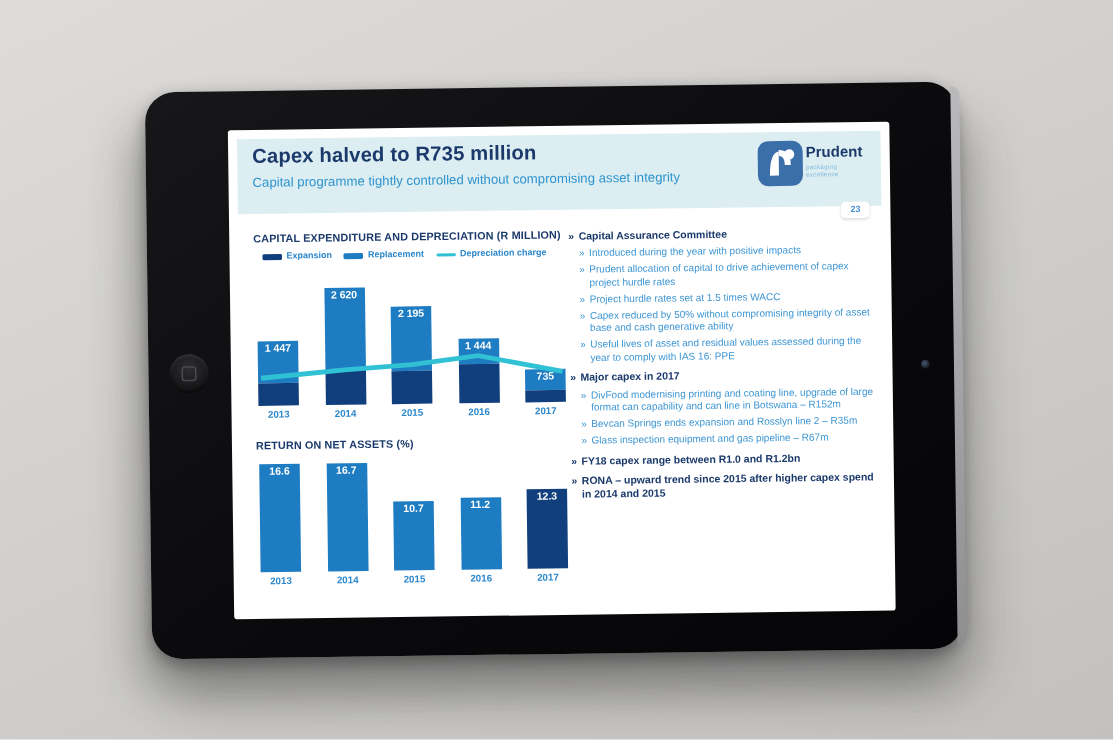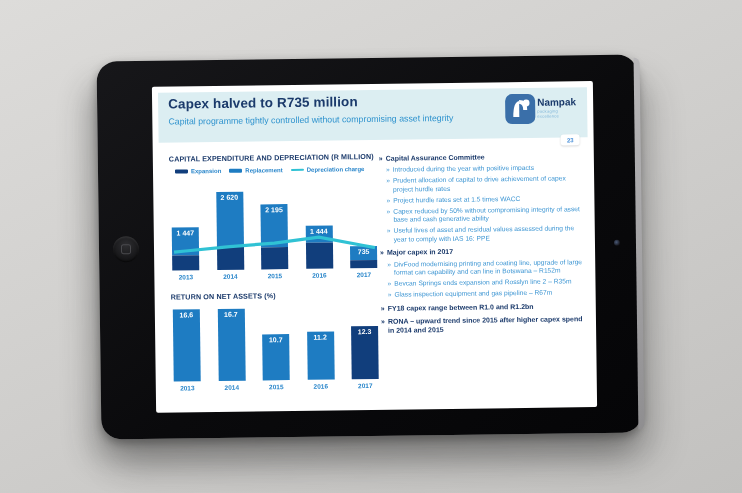--- a/index.html
+++ b/index.html
@@ -73,21 +73,21 @@
         <div class="slide-title">Capex halved to R735 million</div>
         <div class="slide-sub">Capital programme tightly controlled without compromising asset integrity</div>
         <div class="logo">
           <svg width="30" height="30" viewBox="0 0 30 30">
             <path d="M8 23 Q8 8 14 7 L14 23 Z" fill="#ffffff"></path>
             <path d="M14 8 Q20 8 20 16" stroke="#ffffff" stroke-width="4" fill="none"></path>
             <circle cx="21" cy="9" r="3.4" fill="#ffffff"></circle>
           </svg>
         </div>
         <div class="brand">
-          <div class="nm">Nampak</div>
+          <div class="nm">Prudent</div>
           <div class="tg">packaging excellence</div>
         </div>
         <div class="page-badge">23</div>
       </div>
 
       <div class="left-col">
         <div class="chart-title">CAPITAL EXPENDITURE AND DEPRECIATION (R MILLION)</div>
         <div class="legend">
           <div class="leg-item">
             <span class="leg-sw" id="sw-exp" style="background: rgb(17, 62, 124);"></span>

